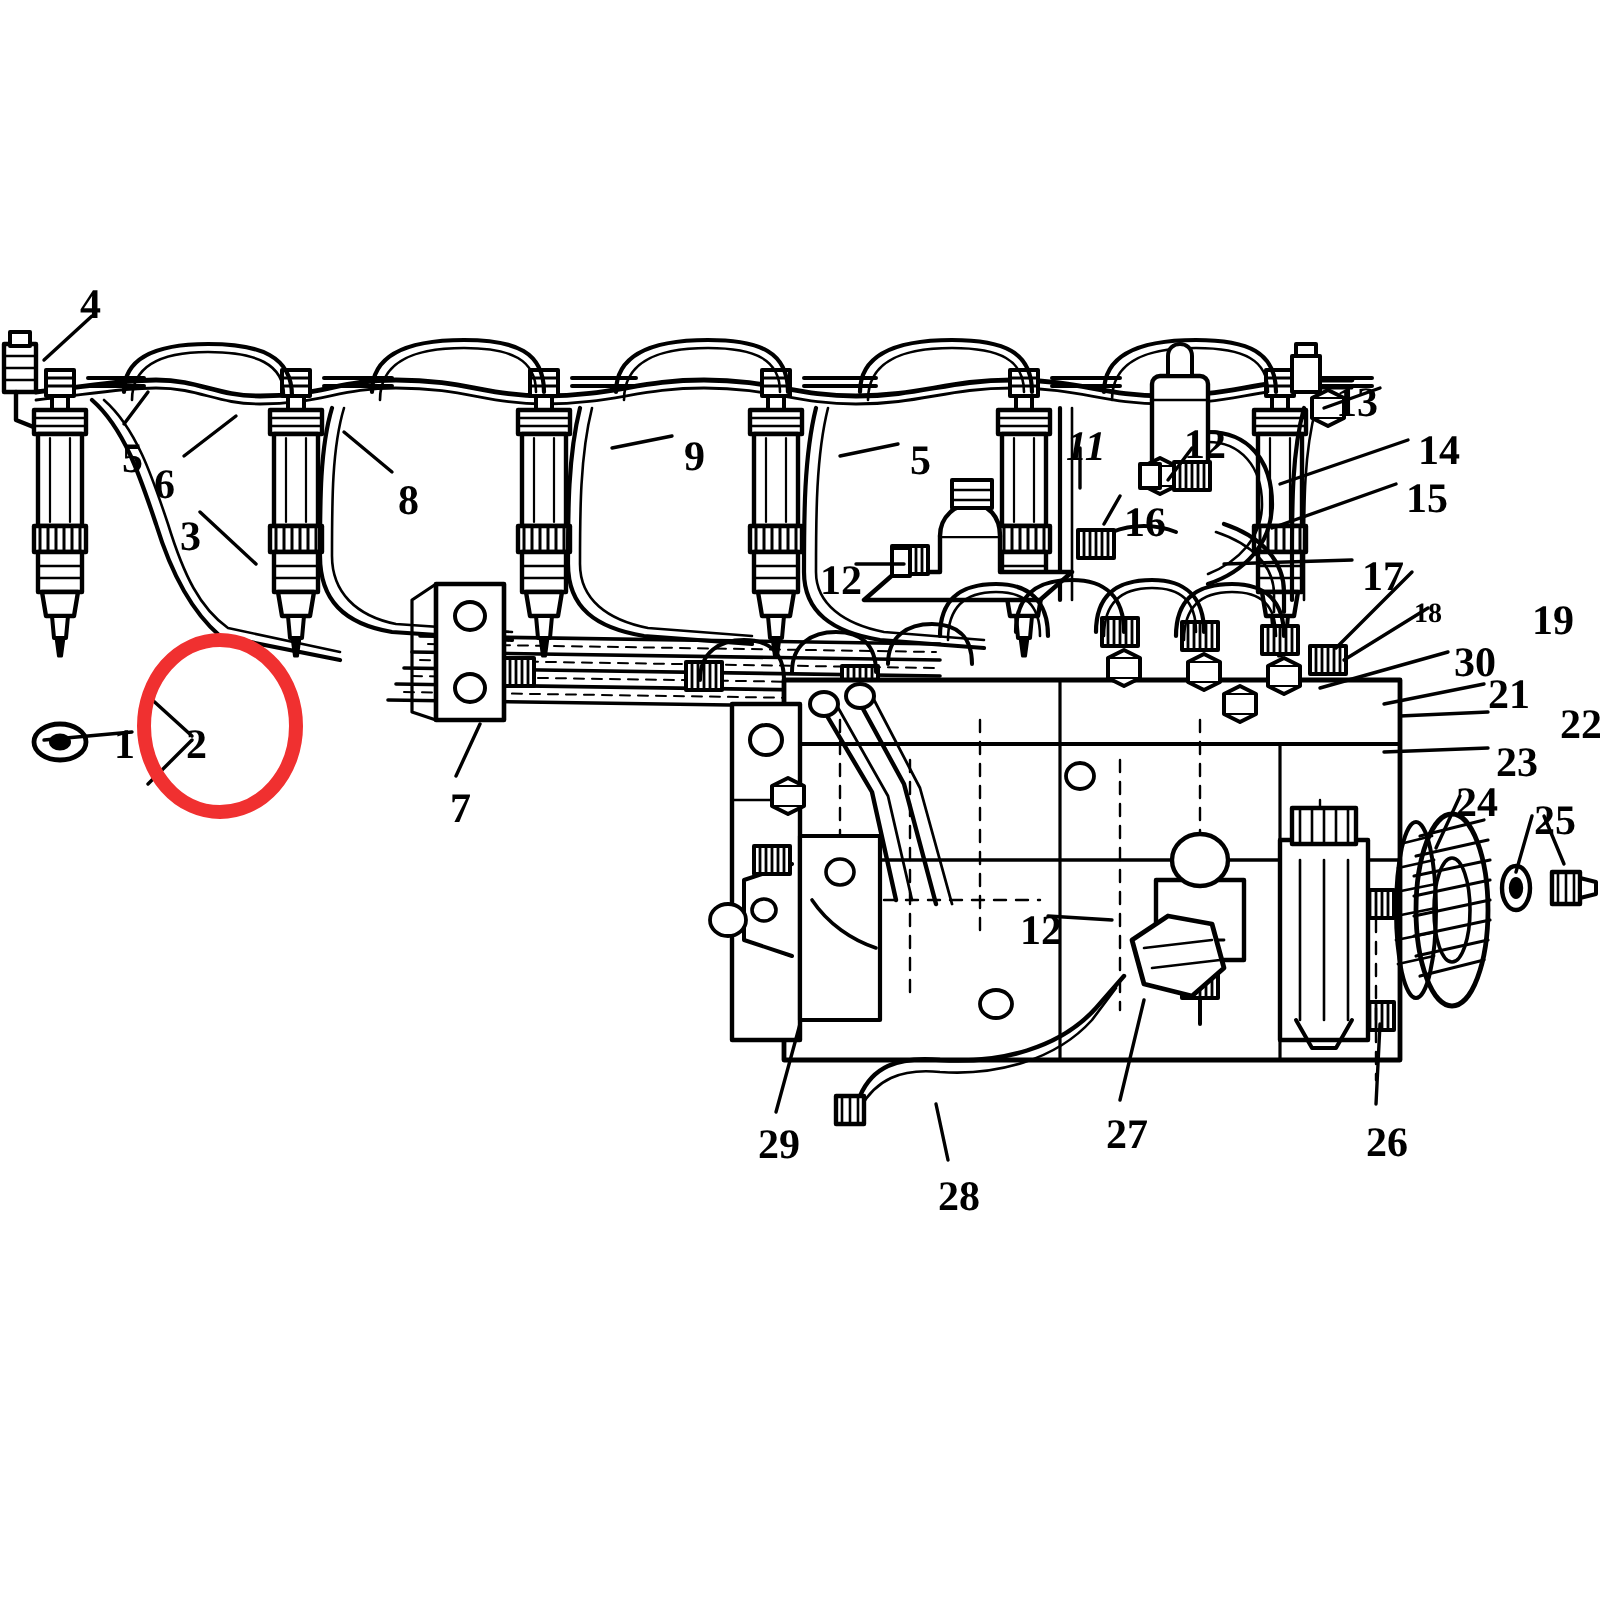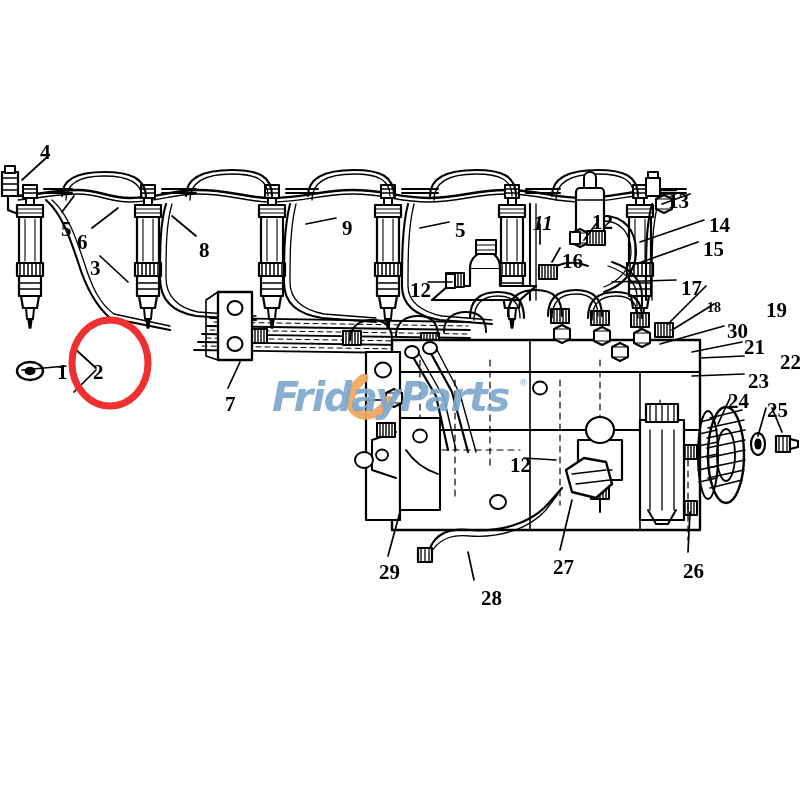--- a/index.html
+++ b/index.html
@@ -493,26 +493,19 @@
       <div class="cal" style="left: 744px; top: 337px; font-size: 21px;">21</div>
       <div class="cal" style="left: 748px; top: 352px; font-size: 21px; margin-left: 32px;">22</div>
       <div class="cal" style="left: 748px; top: 371px; font-size: 21px;">23</div>
       <div class="cal" style="left: 728px; top: 391px; font-size: 21px;">24</div>
       <div class="cal" style="left: 767px; top: 400px; font-size: 21px;">25</div>
       <div class="cal" style="left: 57px; top: 362px; font-size: 21px;">1</div>
       <div class="cal" style="left: 93px; top: 362px; font-size: 21px;">2</div>
       <div class="cal" style="left: 225px; top: 394px; font-size: 21px;">7</div>
       <div class="cal" style="left: 510px; top: 455px; font-size: 21px;">12</div>
       <div class="cal" style="left: 379px; top: 562px; font-size: 21px;">29</div>
-      <div class="cal" style="left: 469px; top: 588px; font-size: 21px; margin-left: 12px;">28</div>
+      <div class="cal" style="left: 469px; top: 588px; font-size: 21px;">28</div>
       <div class="cal" style="left: 553px; top: 557px; font-size: 21px; font-family: Liberation Serif, serif;">27</div>
       <div class="cal" style="left: 683px; top: 561px; font-size: 21px;">26</div>
     </div>
 
-  <div id="wm" style="left: 272px; top: 374px;">
-    <svg width="250" height="46" viewBox="0 0 250 46" style="position:absolute;left:0;top:0;">
-      <path d="M92,4 C78,14 74,30 84,38 C94,45 110,40 116,26" fill="none" stroke="#F0A860" stroke-width="9" stroke-linecap="round" opacity=".95"></path>
-    </svg>
-    <div class="wtxt" style="color: rgb(127, 168, 204);">FridayParts</div>
-    <div class="wreg" style="color: rgb(127, 168, 204);">®</div>
-  </div>
 
 </div>
 
 </body></html>

